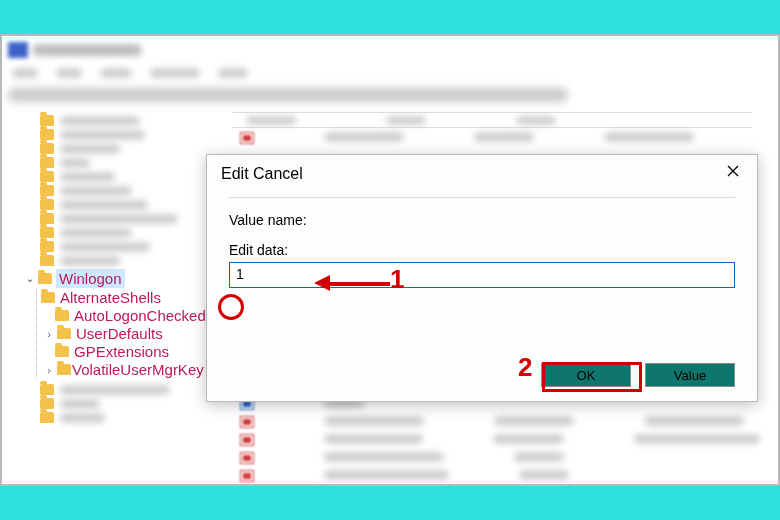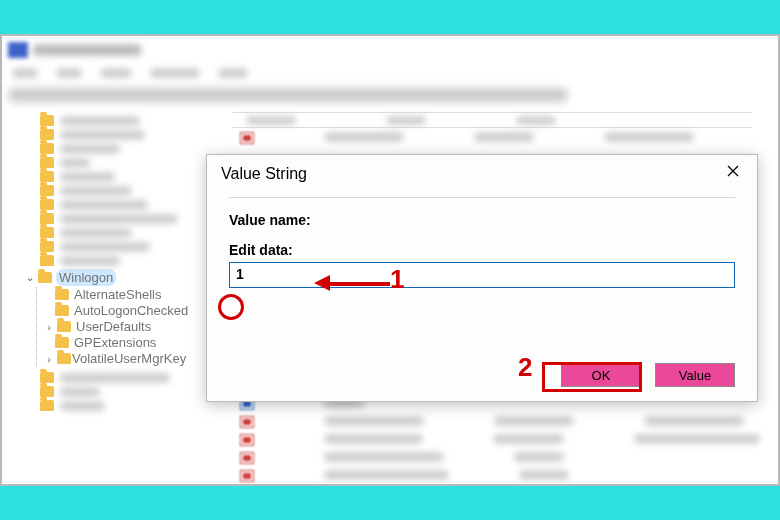--- a/index.html
+++ b/index.html
@@ -47,21 +47,21 @@
     position:absolute; left:10px; top:76px; width:205px; height:370px;
   }
   .blur-item{ display:flex; align-items:center; gap:6px; margin:3px 0 3px 28px; }
   .folder-icon{ width:14px; height:11px; background:#f4c24a; border-radius:2px 2px 1px 1px; position:relative; flex:0 0 auto;}
   .folder-icon::before{content:""; position:absolute; left:0; top:-3px; width:7px; height:3px; background:#f4c24a; border-radius:2px 2px 0 0;}
   .blur-label{ height:10px; background:#cfcfcf; border-radius:5px; filter:blur(3px);}
 
   .sharp { filter:none !important; }
   .tree .node{ display:flex; align-items:center; margin:1px 0; white-space:nowrap;}
   .tree .expander{ width:12px; text-align:center; color:#6a6a6a; font-size:11px; margin-right:2px;}
-  .tree .lbl{ font-size:13px; color:#737373;border-radius:7px;}
+  .tree .lbl{ font-size:15px; color:#be185d;}
   .tree .selected{ background:#cde8ff; }
   .dots{ border-left:1px dotted #b3b3b3; margin-left:6px; padding-left:4px;}
 
   
   .listhdr{
     position:absolute; left:230px; top:76px; width:520px; height:16px;
     border-top:1px solid #dcdcdc; border-bottom:1px solid #dcdcdc;
     display:flex; gap:90px; padding-left:14px; background:#fff;
   }
   .listhdr span{ display:inline-block; margin-top:3px; height:9px; background:#cfcfcf; filter:blur(3px); border-radius:5px;}
@@ -83,34 +83,33 @@
   }
   .dlg-close{
     position:absolute; right:6px; top:4px; width:36px; height:24px;
     display:flex; align-items:center; justify-content:center;
     font-size:16px; color:#000;
   }
   .dlg-body{
     position:absolute; left:22px; right:22px; top:42px; bottom:50px;
     border-top:1px solid #d9d9d9;
     padding-top:10px;
-    font-weight:bold;
   }
   .fld-label{ font-size:14px; color:#000; margin:4px 0 4px 0;}
   .textbox{
     width:100%; height:26px; border:1px solid #7a7a7a; background:#fff;
     padding:3px 6px; font-size:14px; color:#000;
   }
   .textbox.ro{ background:#f4f4f4; color:#000;}
   .textbox.focus{ border:1px solid #0f6abf; outline:1px solid #0f6abf; outline-offset:-1px;}
   .dlg-buttons{
     position:absolute; right:22px; bottom:14px; display:flex; gap:14px;
   }
   .btn{
-    width:80px; height:24px; border:1px solid #8b8b8b; background:#ec4899;
+    width:90px; height:24px; border:1px solid #8b8b8b; background:#0f766e;
     font-size:13px; color:#000; display:flex; align-items:center; justify-content:center;
   }
 
   
   .anno-num{
     position:absolute; font-weight:700; color:#d20000; font-size:26px;
     font-family: Arial, sans-serif;
   }
   .arrow-line{
     position:absolute; height:4px; background:#d20000;
@@ -202,21 +201,21 @@
         <div class="folder-icon"></div>
         <div class="blur-label" style="width:60px"></div>
       </div>
 
     <div class="node sharp" style="margin-left:12px">
       <span class="expander">⌄</span>
       <div class="folder-icon"></div>
       <span class="lbl selected" style="padding:1px 3px; margin-left:4px;">Winlogon</span>
     </div>
     <div class="dots" style="margin-left:24px">
-      <div class="node sharp" style="margin-left:14px">
+      <div class="node sharp" style="">
         <div class="folder-icon"></div>
         <span class="lbl" style="margin-left:5px">AlternateShells</span>
       </div>
       <div class="node sharp" style="margin-left:14px">
         <div class="folder-icon"></div>
         <span class="lbl" style="margin-left:5px">AutoLogonChecked</span>
       </div>
       <div class="node sharp" style="margin-left:2px">
         <span class="expander">›</span>
         <div class="folder-icon"></div>
@@ -268,21 +267,21 @@
       <span class="pill" style="width:120px"></span>
       <span class="pill" style="width:50px"></span>
   </div>
   <div class="listrow" style="top:434px">
     <div class="redico"></div>
       <span class="pill" style="width:125px"></span>
       <span class="pill" style="width:50px"></span>
   </div>
 
   <div class="dialog">
-    <div class="dlg-title">Value String</div>
+    <div class="dlg-title">Edit Cancel</div>
     <div class="dlg-close">
       <svg width="12" height="12" viewBox="0 0 12 12">
           <line x1="1" y1="1" x2="11" y2="11" stroke="#000" stroke-width="1.2"></line>
           <line x1="11" y1="1" x2="1" y2="11" stroke="#000" stroke-width="1.2"></line>
         </svg>
     </div>
     <div class="dlg-body">
       <div class="fld-label">Value name:</div>
       <div class="fld-label" style="margin-top:14px">Edit data:</div>
       <div class="textbox focus">1</div>

